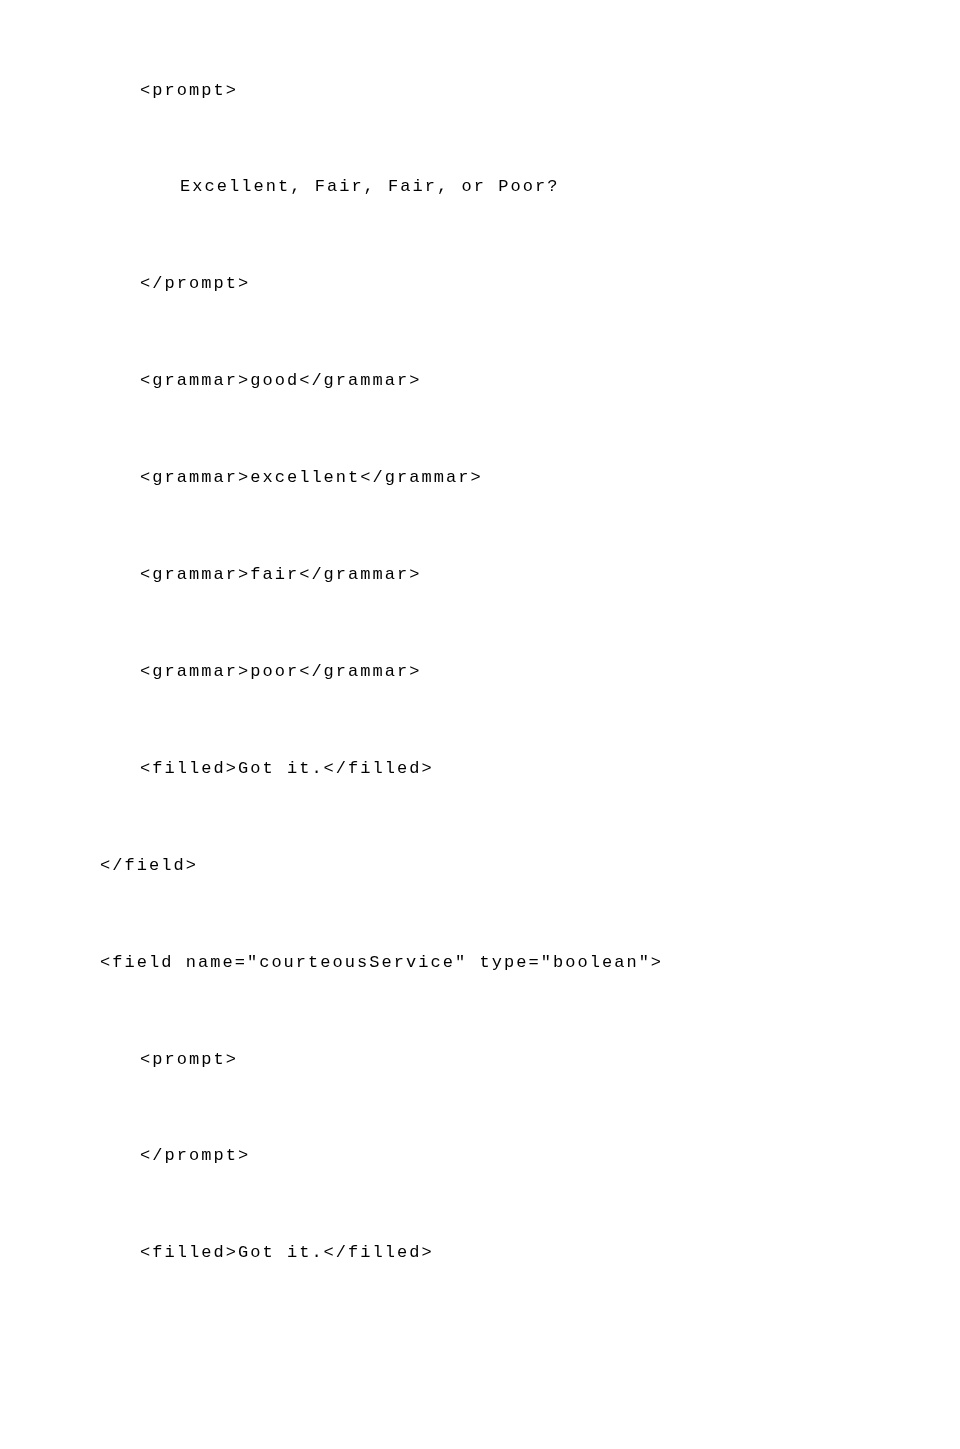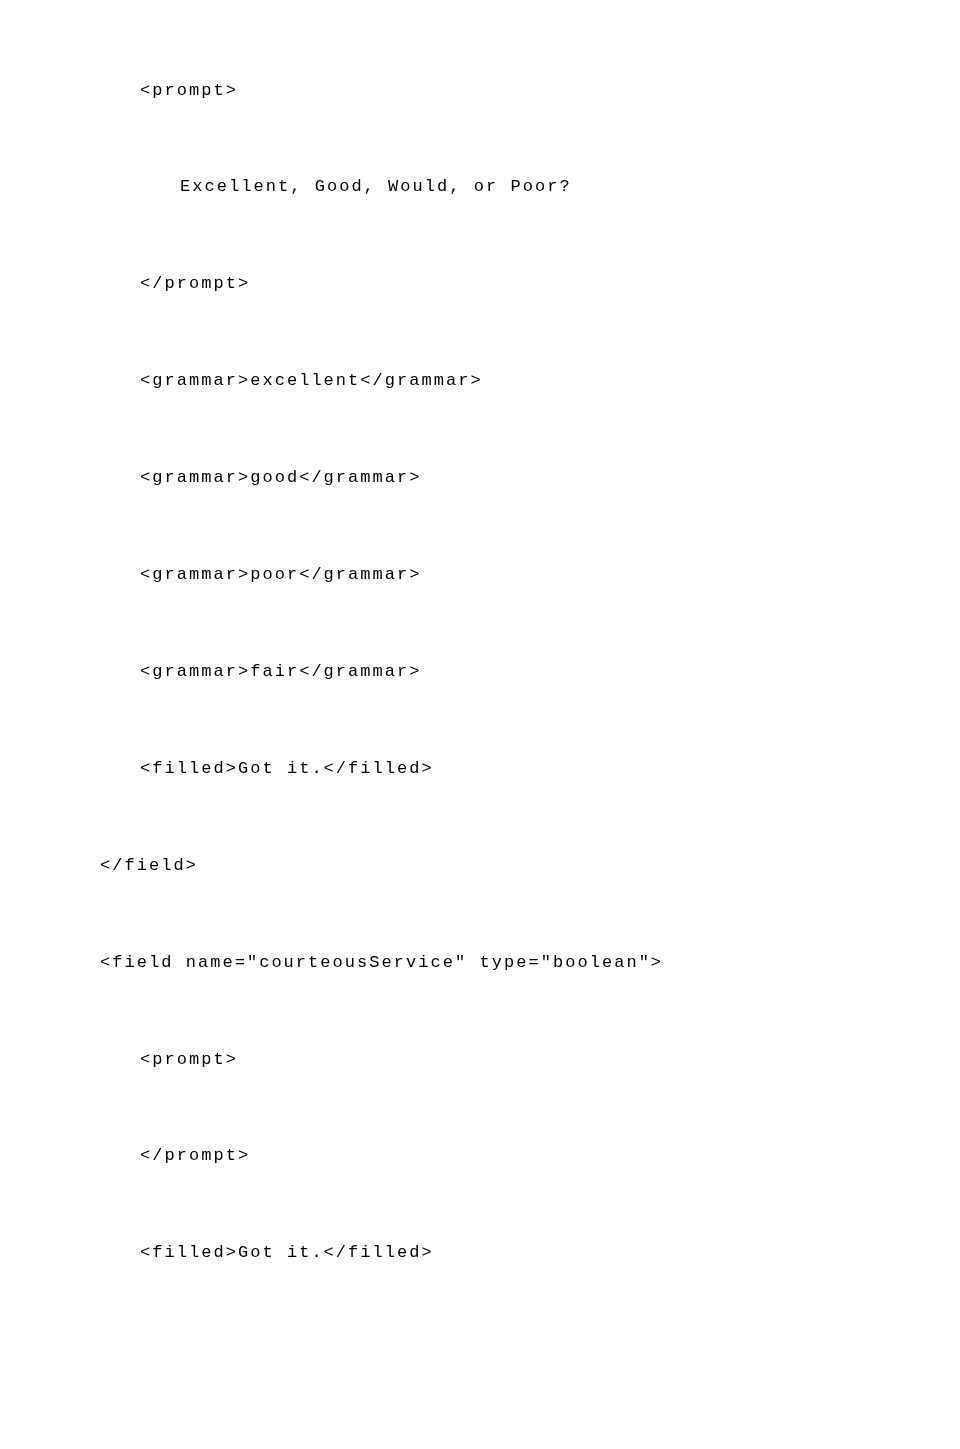--- a/index.html
+++ b/index.html
@@ -25,26 +25,26 @@
     .indent2 { padding-left: 80px; font-family: Liberation Mono, monospace; }
     .indent3 { padding-left: 120px; }
   </style>
 </head>
 <body>
 
 <div class="container">
 
   <div class="code">
     <div class="indent2">&lt;prompt&gt;</div>
-    <div class="indent3">Excellent, Good, Would, or Poor?</div>
+    <div class="indent3">Excellent, Fair, Fair, or Poor?</div>
     <div class="indent2">&lt;/prompt&gt;</div>
+    <div class="indent2">&lt;grammar&gt;good&lt;/grammar&gt;</div>
     <div class="indent2">&lt;grammar&gt;excellent&lt;/grammar&gt;</div>
-    <div class="indent2">&lt;grammar&gt;good&lt;/grammar&gt;</div>
+    <div class="indent2">&lt;grammar&gt;fair&lt;/grammar&gt;</div>
     <div class="indent2">&lt;grammar&gt;poor&lt;/grammar&gt;</div>
-    <div class="indent2">&lt;grammar&gt;fair&lt;/grammar&gt;</div>
     <div class="indent2">&lt;filled&gt;Got it.&lt;/filled&gt;</div>
     <div class="indent1">&lt;/field&gt;</div>
     <div class="indent1">&lt;field name="courteousService" type="boolean"&gt;</div>
     <div class="indent2">&lt;prompt&gt;</div>
     <div class="indent2">&lt;/prompt&gt;</div>
     <div class="indent2">&lt;filled&gt;Got it.&lt;/filled&gt;</div>
     
     
     
     

